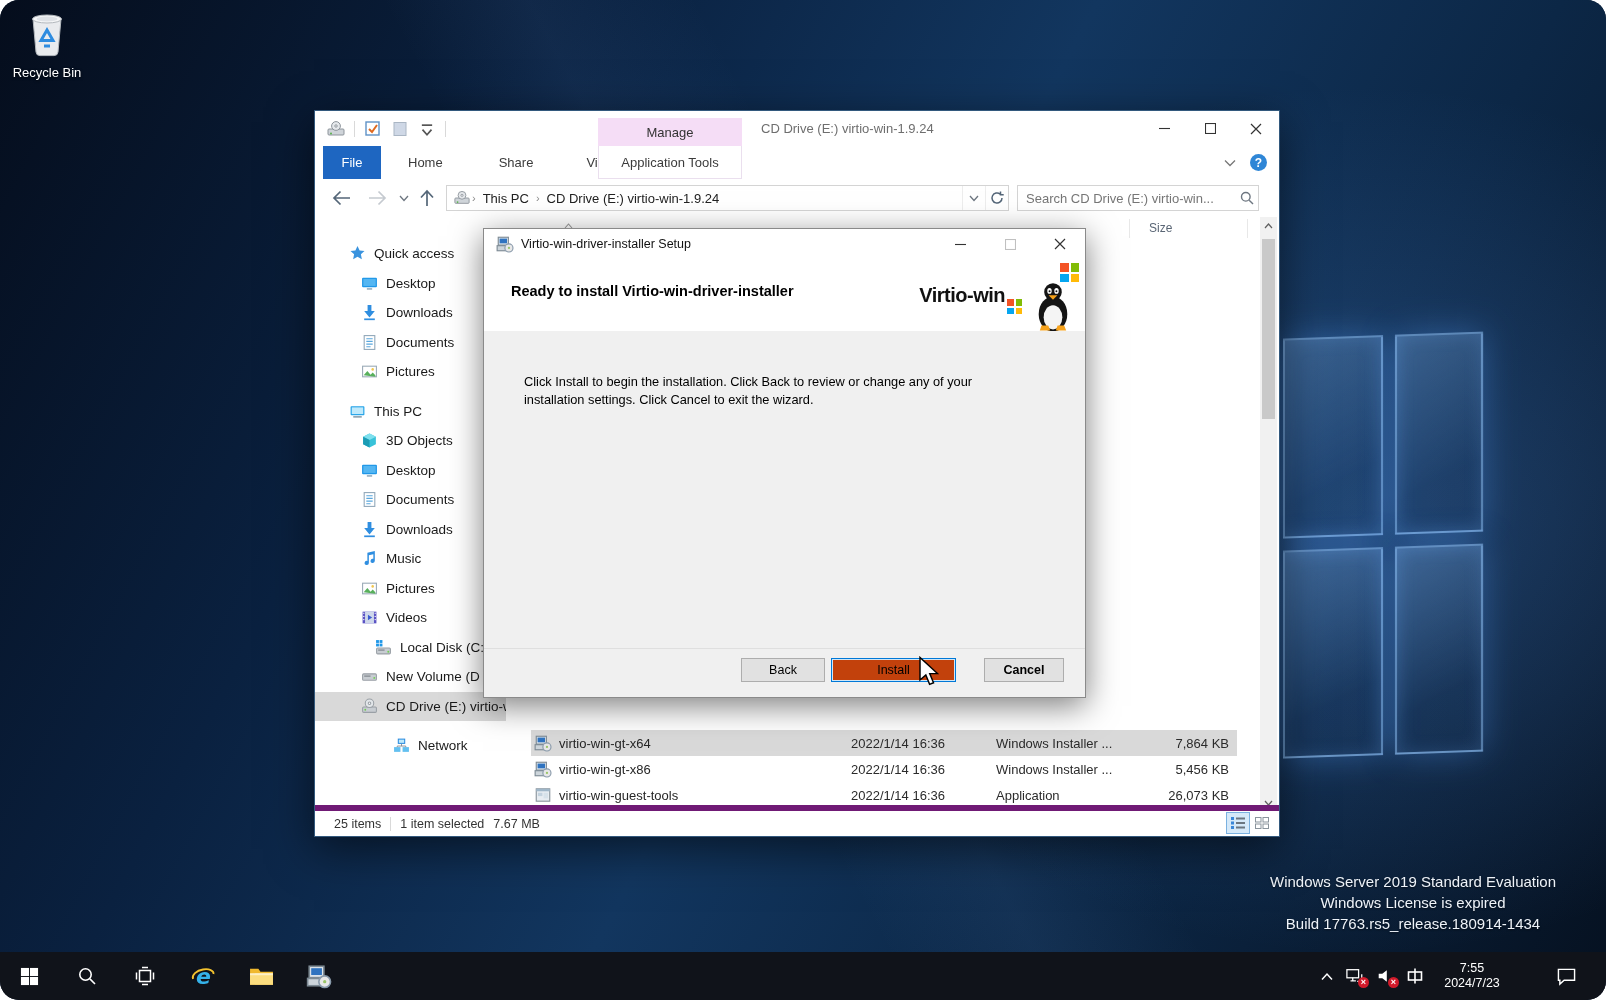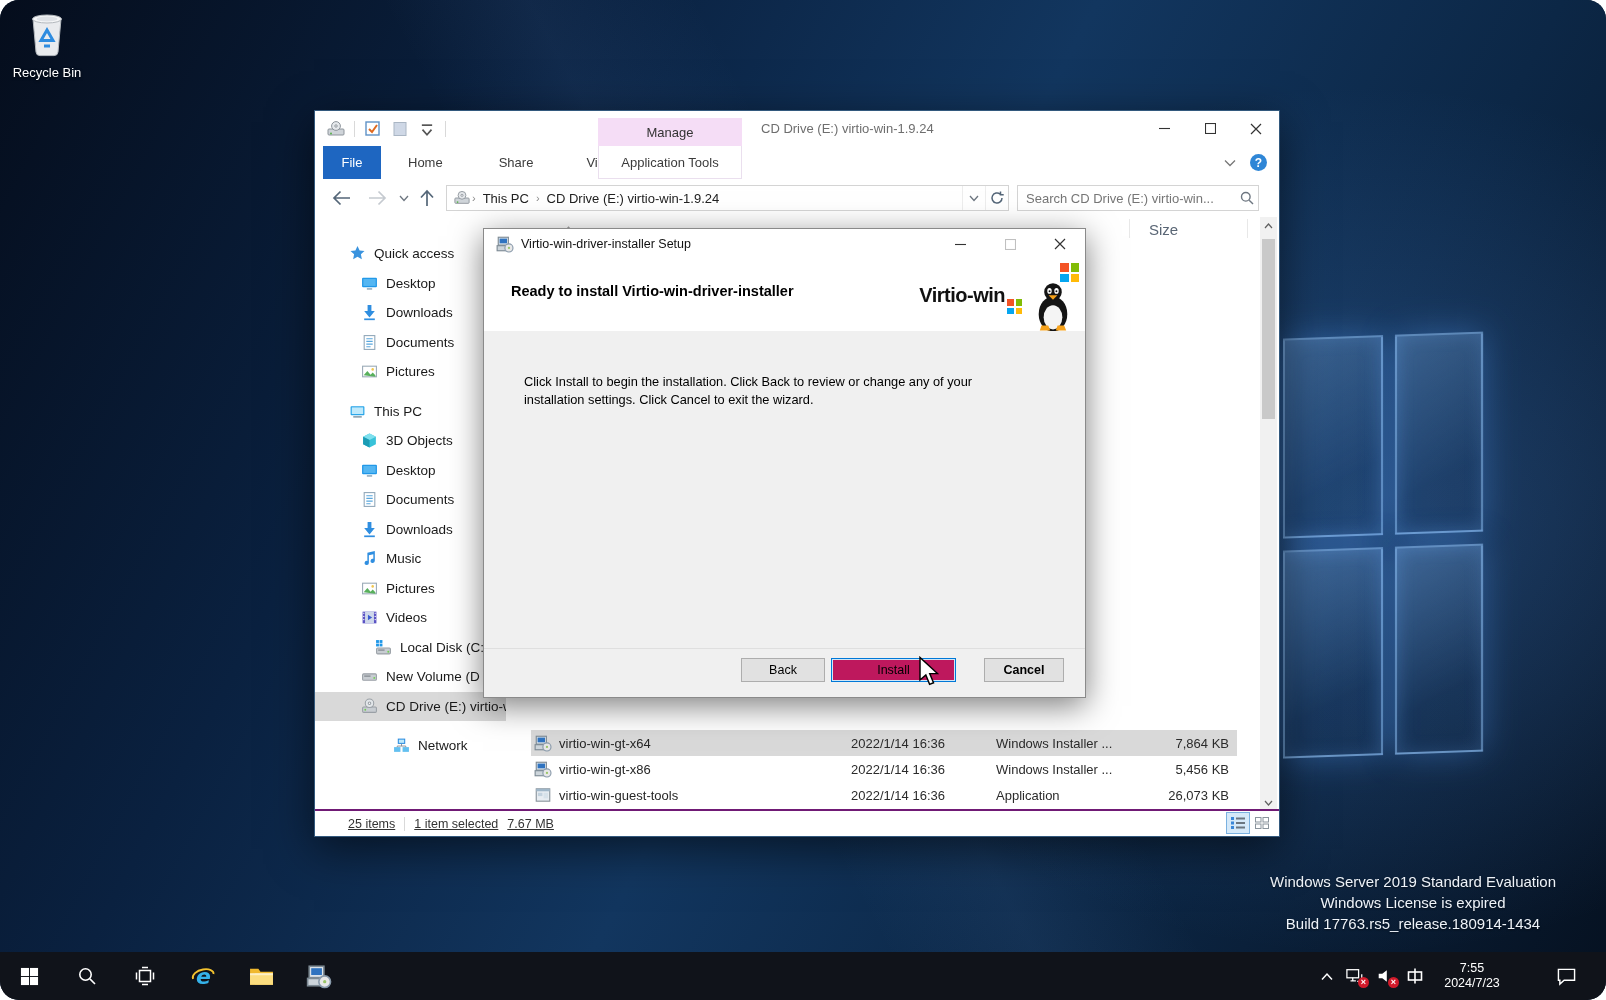--- a/index.html
+++ b/index.html
@@ -60,39 +60,39 @@
   .content{position:absolute;top:106px;left:0;right:0;bottom:25px;background:#fff;}
   .sidebar{position:absolute;left:0;top:0;bottom:0;width:191px;padding-top:22px;overflow:hidden;box-sizing:border-box;}
   .side-item{height:29.5px;display:flex;align-items:center;gap:8px;font-size:13.5px;white-space:nowrap;box-sizing:border-box;}
   .side-item.gap{margin-top:10px;}
   .side-item.selected{background:#d9d9d9;}
   .sicon{width:17px;height:17px;flex:0 0 17px;}
   .sicon svg,.fic svg,.qi svg{width:100%;height:100%;display:block;}
   .slabel{overflow:hidden;}
 
   .filearea{position:absolute;left:191px;right:20px;top:0;bottom:0;}
-  .colheader{position:absolute;top:0;left:0;right:0;height:24px;font-size:15px;color:#5a6675;}
+  .colheader{position:absolute;top:0;left:0;right:0;height:24px;font-size:12px;color:#5a6675;}
   .colheader .size-lab{position:absolute;left:643px;top:4px;}
   .colheader .vline{position:absolute;top:2px;width:1px;height:19px;background:#e8e8e8;}
   .colheader .sortcaret{position:absolute;left:58px;top:1px;}
   .rows{position:absolute;left:0;right:0;bottom:3px;}
   .frow{height:26px;display:flex;align-items:center;margin:0 22px 0 25px;padding-left:3px;font-size:13px;color:#262626;}
   .frow.selected{background:#d9d9d9;}
   .fic{width:18px;height:18px;flex:0 0 18px;margin-right:7px;}
   .fname{width:292px;overflow:hidden;white-space:nowrap;}
   .fdate{width:145px;color:#2b2b2b;}
   .ftype{width:148px;color:#2b2b2b;overflow:hidden;white-space:nowrap;}
   .fsize{flex:1;text-align:right;padding-right:8px;color:#2b2b2b;}
 
   .scroll{position:absolute;right:2px;top:0;bottom:0;width:17px;background:#f1f1f1;}
   .scroll .sarr{position:absolute;left:0;width:17px;height:17px;display:flex;align-items:center;justify-content:center;}
   .scroll .thumb{position:absolute;left:2px;width:13px;top:22px;height:180px;background:#c9c9c9;}
 
-  .statusbar{position:absolute;bottom:0;left:0;right:0;height:25px;border-top:2px solid #701a75;background:#fff;
-    display:flex;align-items:center;font-size:12.5px;color:#333;padding-left:33px;text-decoration:underline;}
+  .statusbar{position:absolute;bottom:0;left:0;right:0;height:25px;border-top:6px solid #701a75;background:#fff;
+    display:flex;align-items:center;font-size:12.5px;color:#333;padding-left:19px;}
   .statusbar .sdiv{width:1px;height:14px;background:#d9d9d9;margin:0 9px;}
   .statusbar .gap8{margin-left:9px;}
   .viewbtns{position:absolute;right:6px;top:2px;display:flex;gap:2px;}
   .viewbtns .vb{width:22px;height:20px;display:flex;align-items:center;justify-content:center;}
   .viewbtns .vb.active{background:#d5e9f9;outline:1px solid #7ab1e0;}
 
   
   .dialog{position:absolute;left:483px;top:228px;width:603px;height:470px;background:#f0f0f0;
     border:1px solid #8a8a8a;box-shadow:0 8px 30px rgba(0,0,0,.5);z-index:20;box-sizing:border-box;}
   .dlg-title{position:absolute;top:0;left:0;right:0;height:30px;background:#fff;display:flex;align-items:center;
@@ -108,21 +108,21 @@
   .logo-art{position:relative;width:76px;height:72px;}
   .flag{position:absolute;display:grid;grid-template-columns:1fr 1fr;grid-template-rows:1fr 1fr;gap:2px;}
   .flag i{display:block;}
   .tux{position:absolute;right:6px;bottom:-2px;width:44px;height:52px;}
   .dlg-body{position:absolute;top:102px;left:0;right:0;bottom:48px;background:#f0f0f0;
     padding:42px 90px 0 40px;font-size:12.8px;line-height:1.4;color:#000;box-sizing:border-box;}
   .dlg-footer{position:absolute;bottom:0;left:0;right:0;height:48px;border-top:1px solid #dfdfdf;background:#f0f0f0;}
   .btn{position:absolute;top:9px;height:24px;background:#e1e1e1;border:1px solid #adadad;box-sizing:border-box;
     display:flex;align-items:center;justify-content:center;font-size:12.5px;color:#000;}
   .btn.back{left:257px;width:84px;}
-  .btn.install{left:347px;width:125px;background:#be185d;border:1px solid #0078d7;box-shadow:inset 0 0 0 1px #cfe7f8;}
+  .btn.install{left:347px;width:125px;background:#c2410c;border:1px solid #0078d7;box-shadow:inset 0 0 0 1px #cfe7f8;}
   .btn.cancel{left:500px;width:80px;font-weight:bold;}
 
   .cursor{position:absolute;left:917px;top:656px;width:22px;height:32px;z-index:50;}
 
   
   .taskbar{position:absolute;left:0;bottom:0;width:100%;height:48px;background:#10131a;display:flex;align-items:center;z-index:40;}
   .tb-left{display:flex;height:100%;}
   .tb-btn{width:58px;height:48px;display:flex;align-items:center;justify-content:center;position:relative;}
   .tb-right{margin-left:auto;display:flex;align-items:center;height:100%;padding-right:18px;color:#fff;}
   .tray{position:relative;width:30px;height:48px;display:flex;align-items:center;justify-content:center;}

